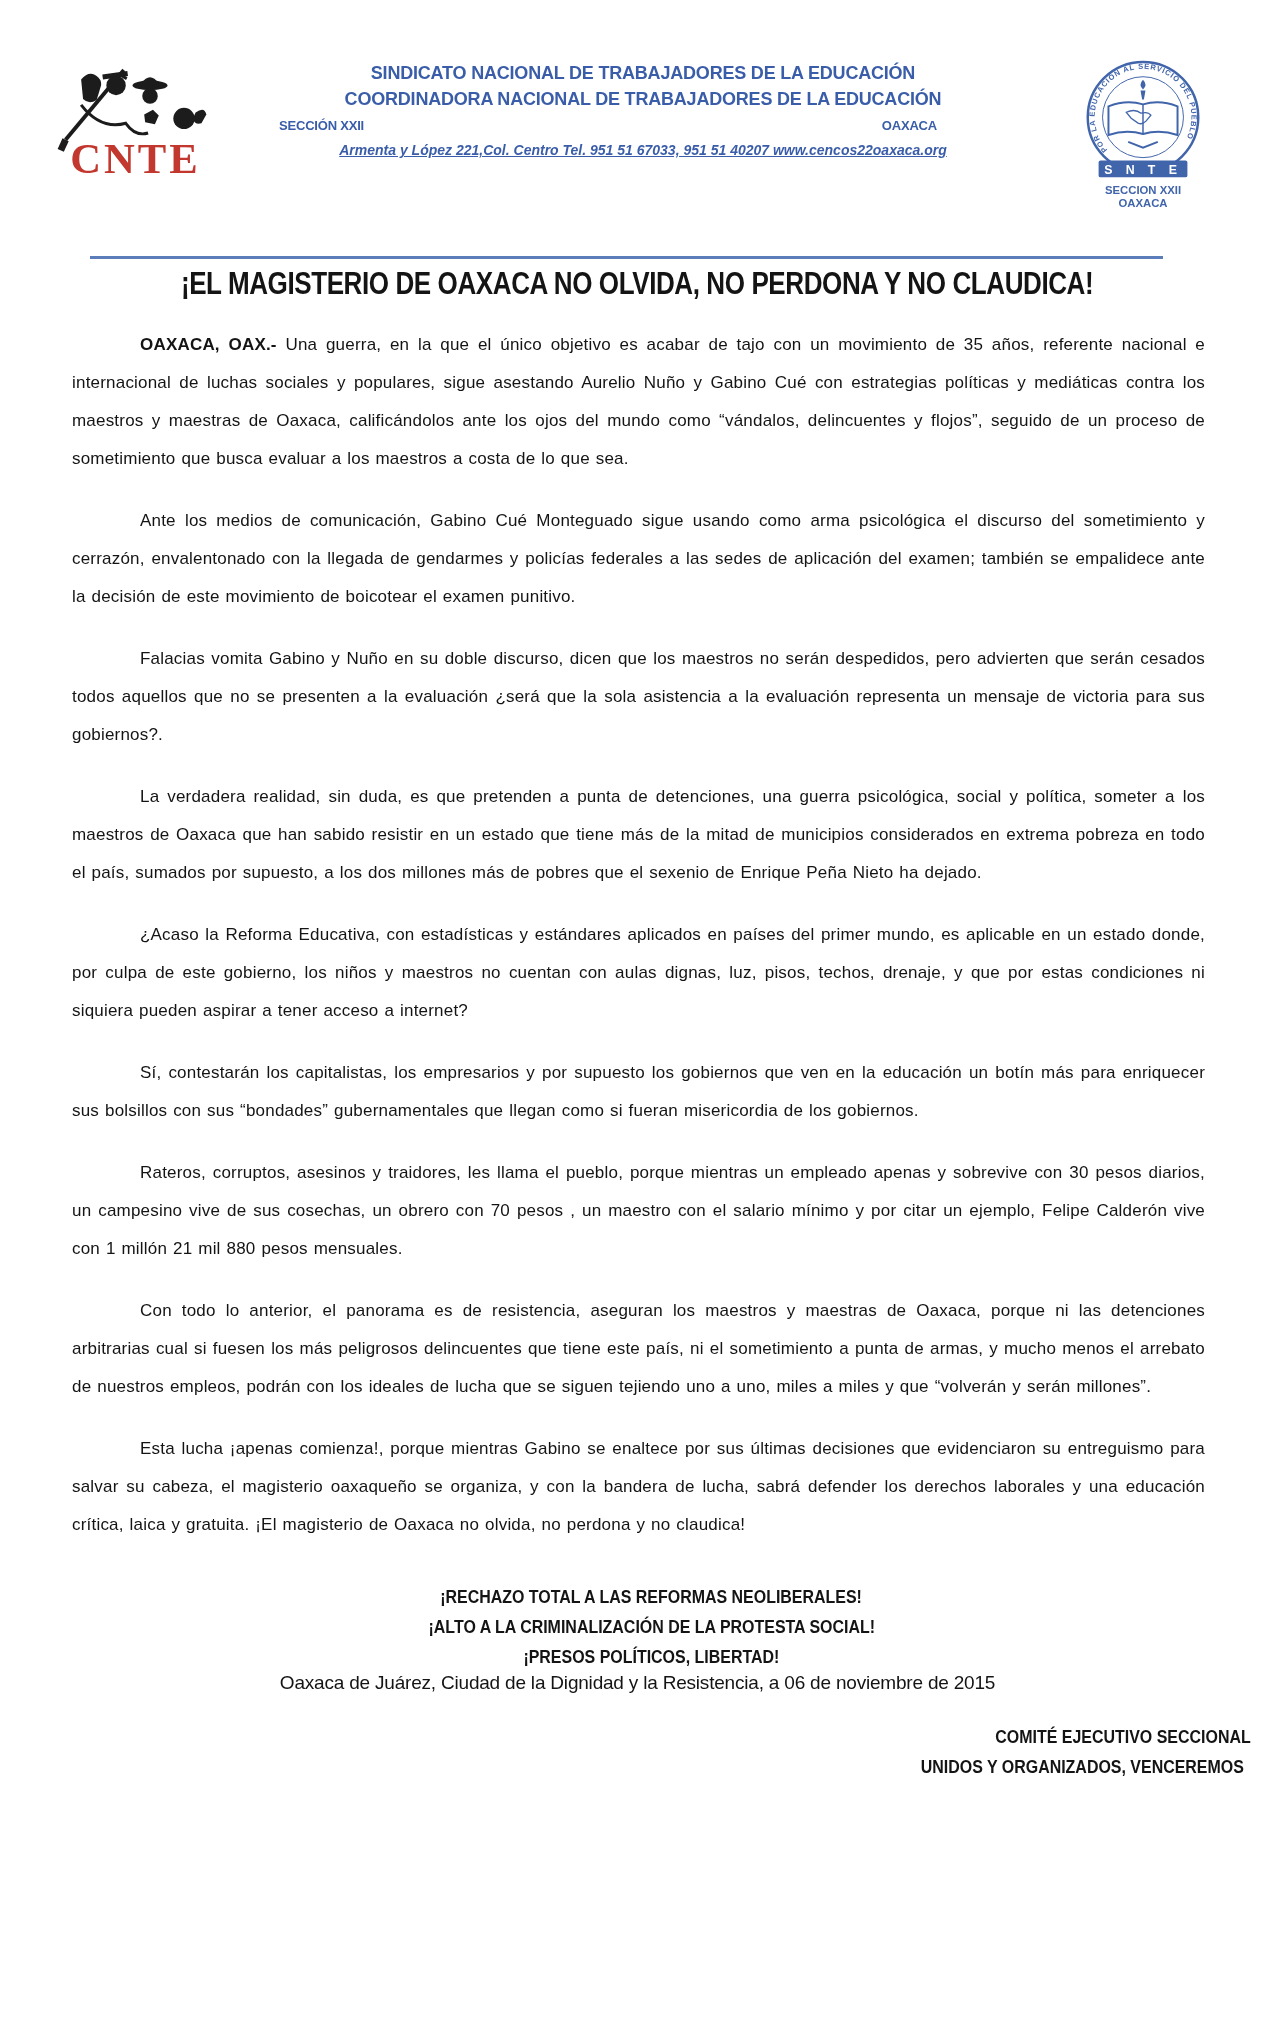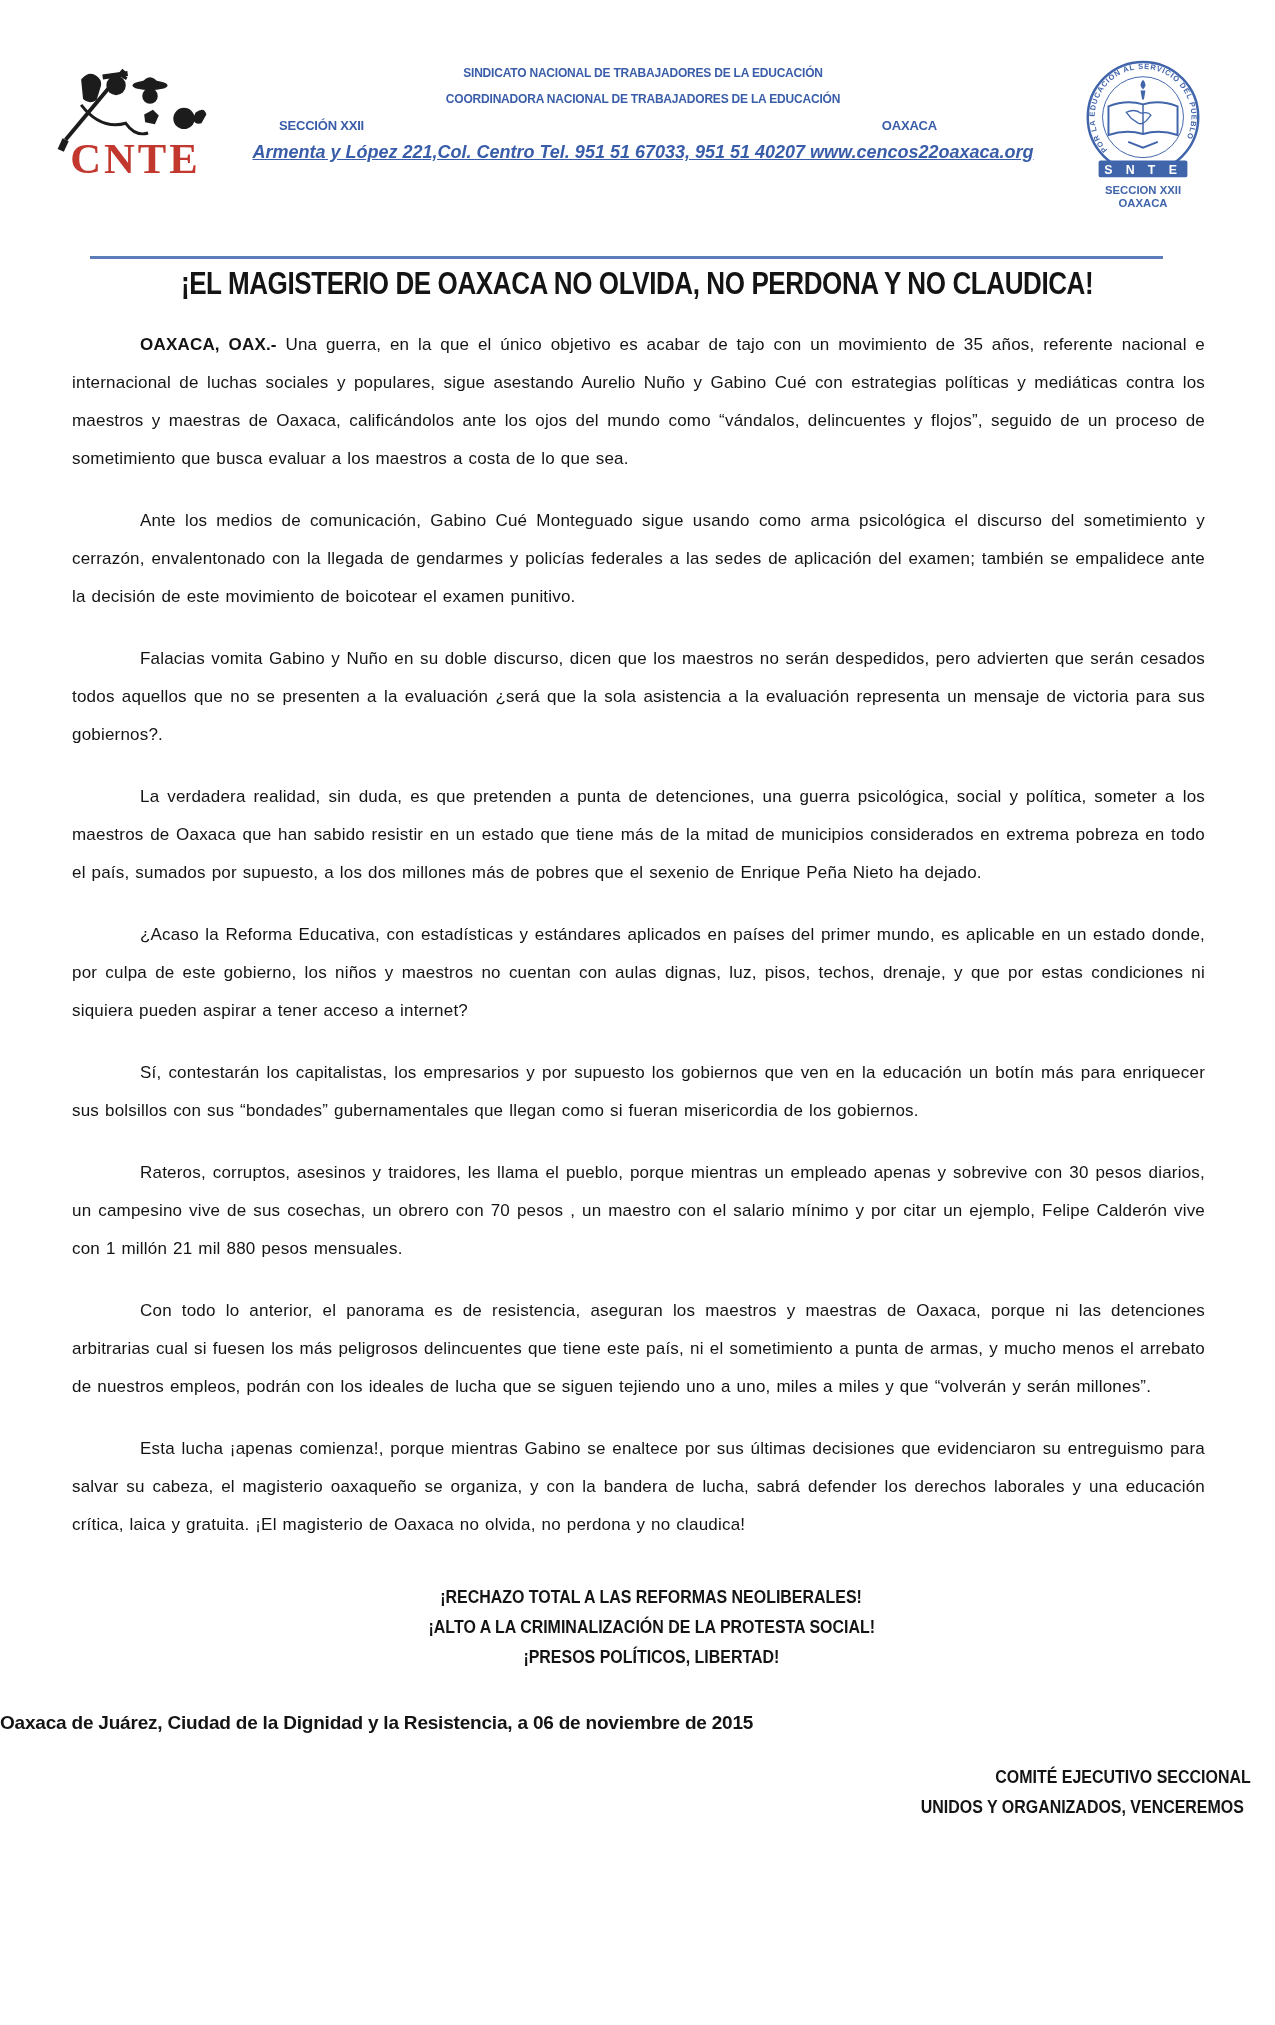--- a/index.html
+++ b/index.html
@@ -5,49 +5,49 @@
   html,body{margin:0;padding:0;background:#ffffff;}
   .page{
     width:1275px;height:2025px;margin:0 auto;background:#ffffff;
     font-family:"Liberation Sans",sans-serif;color:#141414;
     position:relative;overflow:hidden;
   }
   
   .letterhead{display:flex;align-items:flex-start;padding:50px 58px 0 52px;}
   .logo-box{flex:none;}
   .head-center{flex:1;text-align:center;color:#3a5da9;padding:10px 14px 0 14px;}
-  .org-line{font-size:12px;font-weight:bold;letter-spacing:-0.2px;line-height:26px;}
+  .org-line{font-size:18px;font-weight:bold;letter-spacing:-0.2px;line-height:26px;}
   .section-row{
     display:flex;justify-content:space-between;align-items:baseline;
     font-size:13px;font-weight:bold;letter-spacing:-0.2px;line-height:26px;
     padding:1px 118px 0 48px;
   }
   .address-line{
-    margin-top:3px;font-size:18px;font-weight:bold;font-style:italic;
+    margin-top:3px;font-size:14px;font-weight:bold;font-style:italic;
     text-decoration:underline;letter-spacing:0;
   }
   
   .rule{height:3px;background:#5b7db9;margin:40px 112px 0 90px;}
   .title-wrap{text-align:center;margin-top:7px;}
   .cond{display:inline-block;font-weight:bold;transform:scaleX(0.84);transform-origin:center;white-space:nowrap;}
   .cond-xl{font-size:31px;letter-spacing:-0.5px;}
   .cond-lg{font-size:20.5px;transform-origin:left center;transform:scaleX(0.86);}
   .cond-md{font-size:19px;letter-spacing:0;}
   .salutation-wrap{margin:27px 0 0 72px;}
   
   .body-text{padding:24px 70px 0 72px;}
   .body-text p{
     margin:0 0 24px 0;font-size:17px;line-height:38px;
     text-align:justify;text-indent:68px;letter-spacing:0.2px;word-spacing:1px;
   }
   .lead{font-weight:bold;}
   
   .slogans{text-align:center;margin-top:38px;line-height:29px;margin-left:28px;}
   .dateline{
-    text-align:left;margin-top:40px;font-weight:bold;font-size:19px;letter-spacing:-0.2px;
+    text-align:center;font-weight:normal;font-size:19px;letter-spacing:-0.2px;
   }
   .signature{text-align:right;margin-top:28px;line-height:29px;}
 </style>
 </head>
 <body>
 
 <div class="page">
 
   <div class="letterhead">
 

